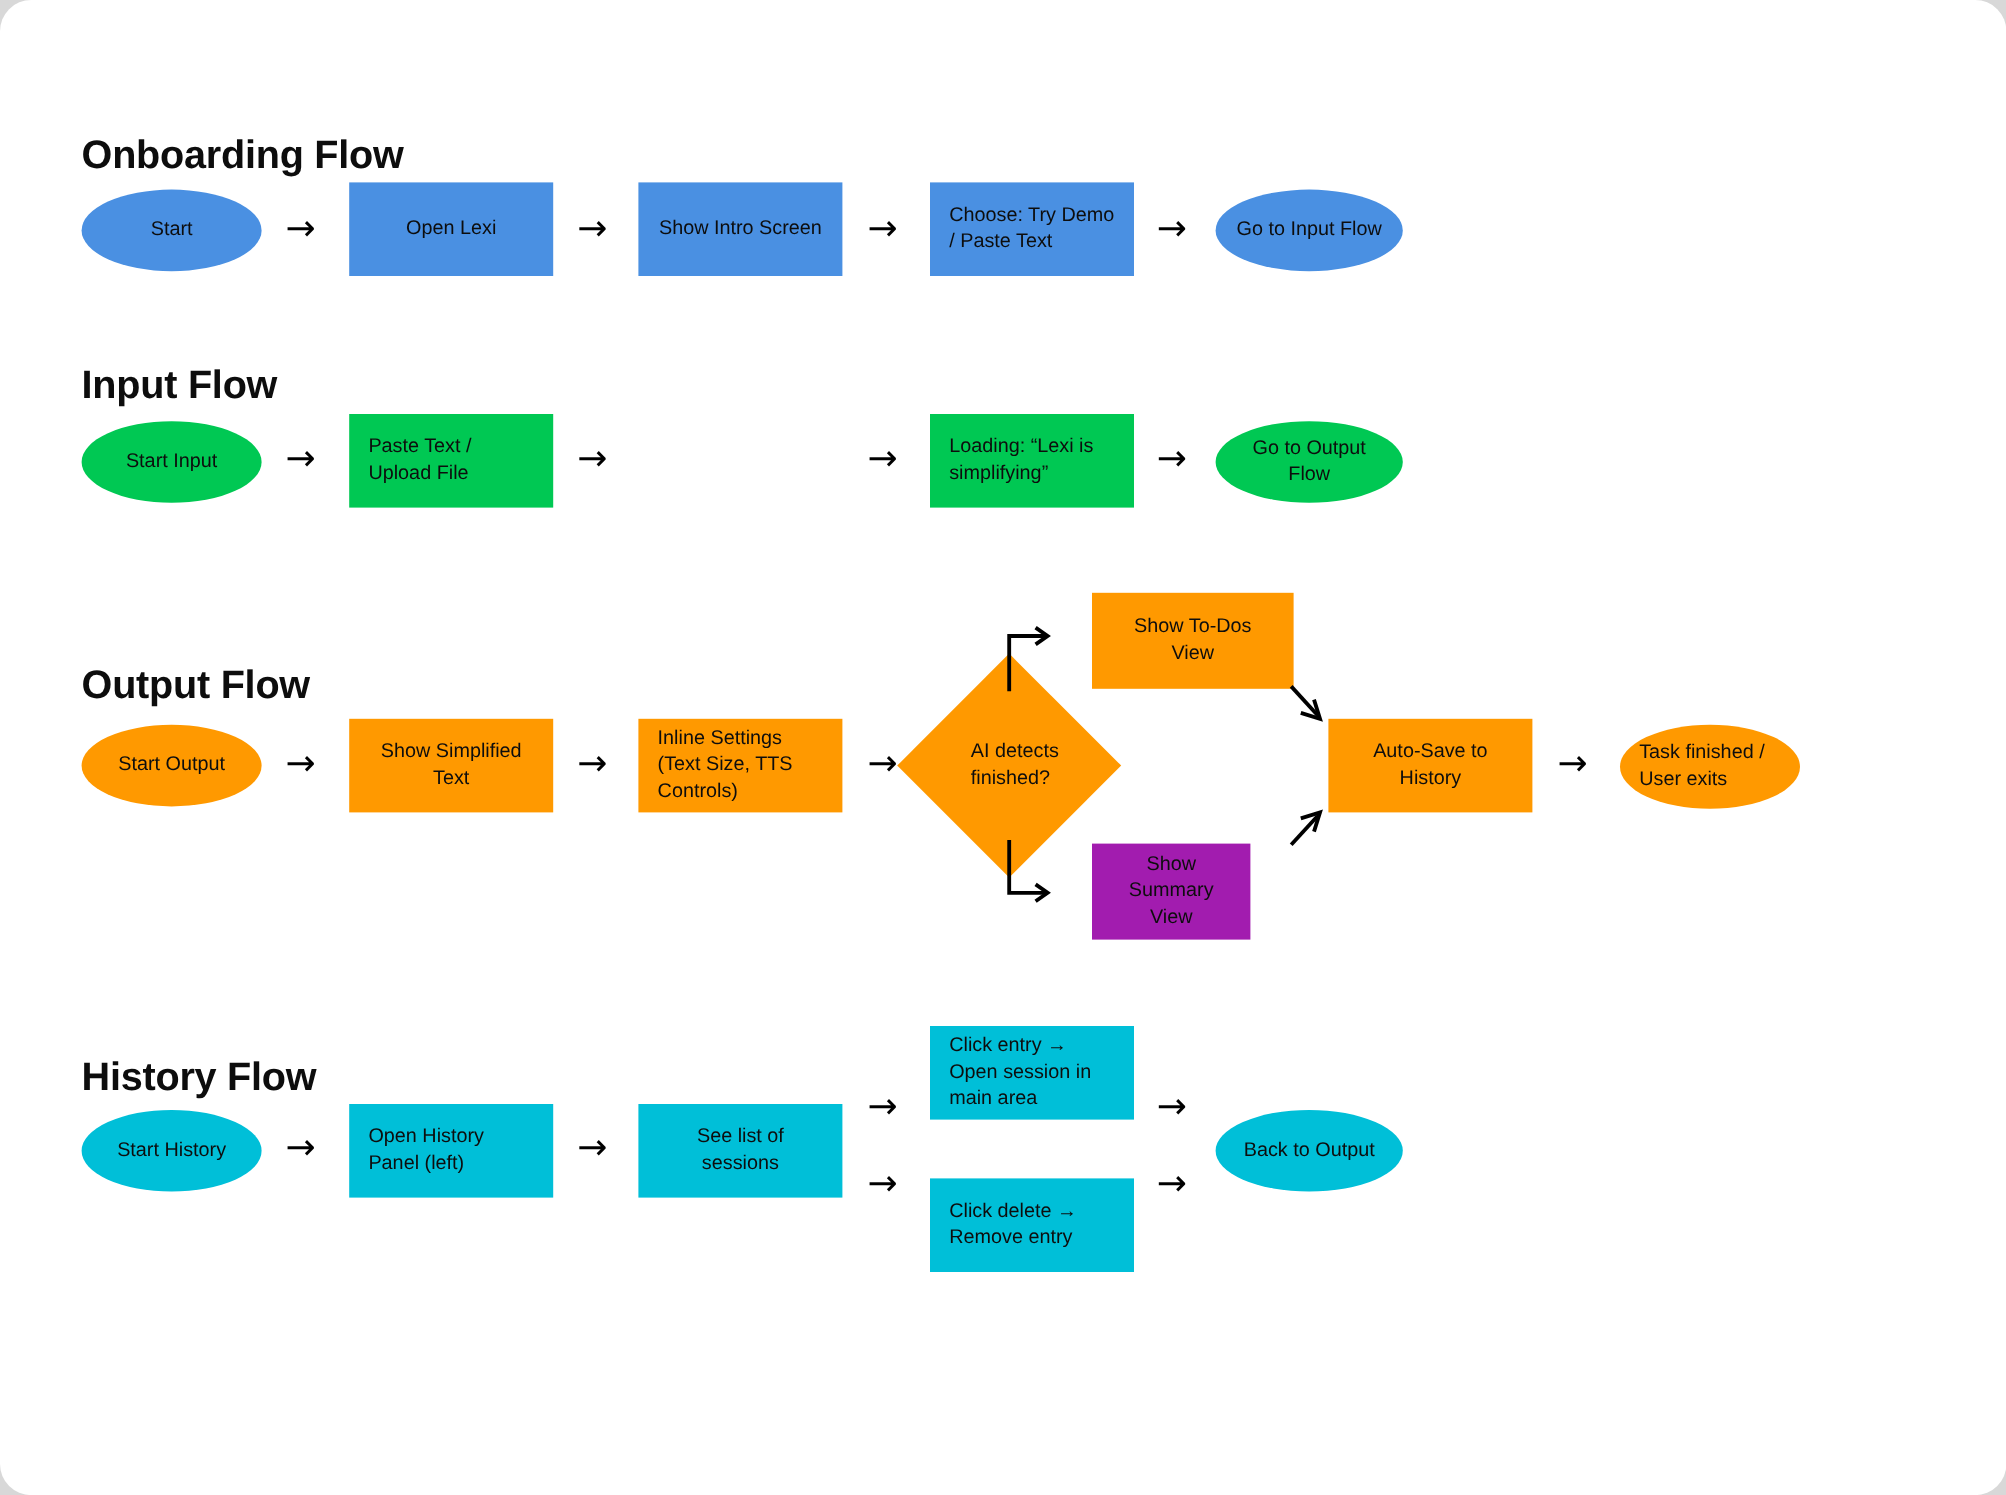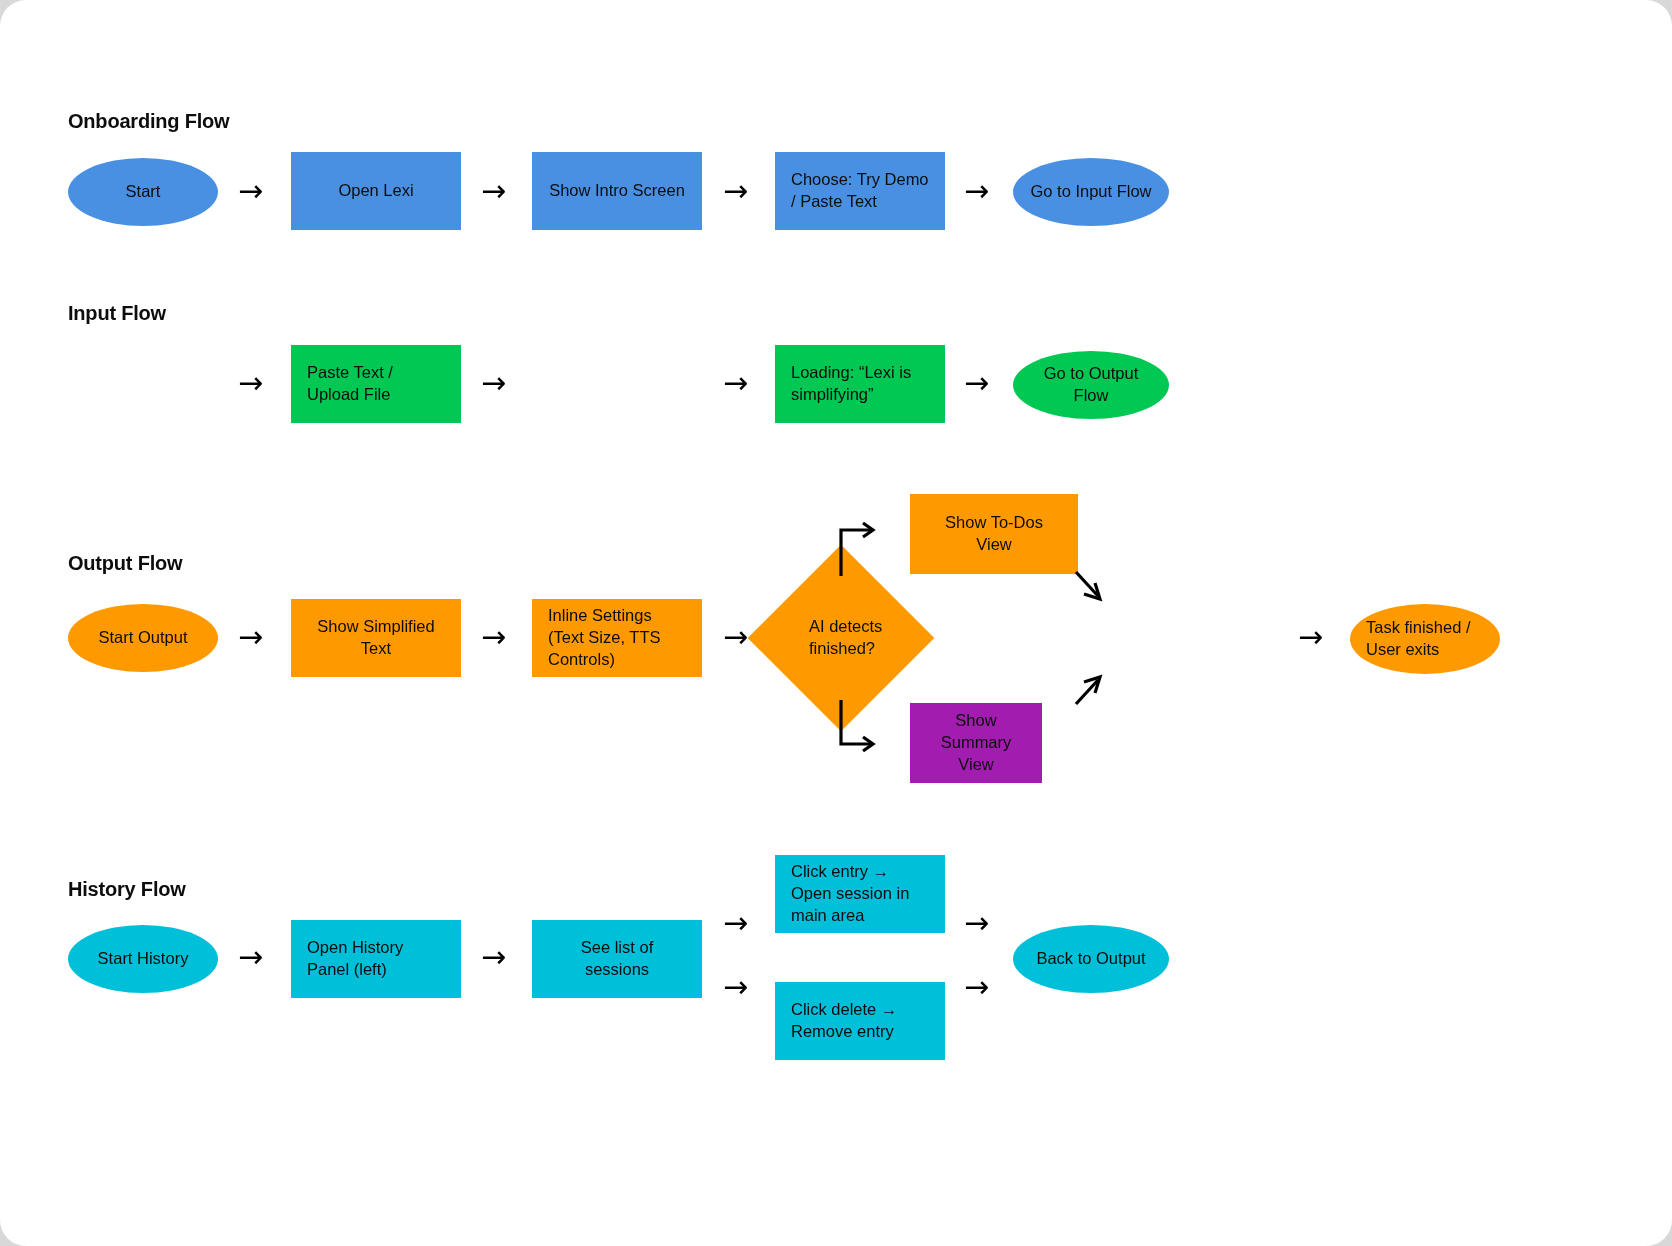--- a/index.html
+++ b/index.html
@@ -15,21 +15,21 @@
     width: 1672px;
     height: 1246px;
     background: #ffffff;
     border-radius: 26px;
     overflow: hidden;
   }
   .section-title {
     position: absolute;
     font-family: "Liberation Sans", sans-serif;
     font-weight: bold;
-    font-size: 20px;
+    font-size: 33px;
     color: #0d0d0d;
     letter-spacing: -0.2px;
     white-space: nowrap;
   }
   .node {
     position: absolute;
     box-sizing: border-box;
     display: flex;
     align-items: center;
     font-family: "Liberation Sans", sans-serif;
@@ -107,20 +107,23 @@
     <span class="label">Choose: Try Demo / Paste Text</span>
   </div>
   <div class="arrow" style="left:964px; top:176px; font-size:30px;">→</div>
 
   <div class="node ellipse center" style="left:1013px; top:158px; width:156px; height:68px; background:#4A90E2;">
     <span class="label">Go to Input Flow</span>
   </div>
 
   <div class="section-title" style="left:68px; top:302px;">Input Flow</div>
 
+  <div class="node ellipse center" style="left:68px; top:351px; width:150px; height:68px; background:#00C853;">
+    <span class="label">Start Input</span>
+  </div>
   <div class="arrow" style="left:238px; top:368px; font-size:30px;">→</div>
 
   <div class="node rect left" style="left:291px; top:345px; width:170px; height:78px; background:#00C853;">
     <span class="label">Paste Text / Upload File</span>
   </div>
   <div class="arrow" style="left:481px; top:368px; font-size:30px;">→</div>
 
   <div class="arrow" style="left:723px; top:368px; font-size:30px;">→</div>
 
   <div class="node rect left" style="left:775px; top:345px; width:170px; height:78px; background:#00C853;">
@@ -175,20 +178,23 @@
   <svg class="connector" style="left:1076px; top:572px; width:40px; height:34px;">
     <path d="M 0 0 L 22 24" stroke-width="3.2"></path>
     <path d="M 8 22 L 24 27 L 19 11" stroke-width="3.2" fill="none" stroke-linecap="butt"></path>
   </svg>
 
   <svg class="connector" style="left:1076px; top:672px; width:40px; height:34px;">
     <path d="M 0 32 L 22 8" stroke-width="3.2"></path>
     <path d="M 8 10 L 24 5 L 19 21" stroke-width="3.2" fill="none" stroke-linecap="butt"></path>
   </svg>
 
+  <div class="node rect center" style="left:1107px; top:599px; width:170px; height:78px; background:#FF9900;">
+    <span class="label">Auto-Save to History</span>
+  </div>
   <div class="arrow" style="left:1298px; top:622px; font-size:30px;">→</div>
 
   <div class="node ellipse left" style="left:1350px; top:604px; width:150px; height:70px; background:#FF9900;">
     <span class="label">Task finished / User exits</span>
   </div>
 
   <div class="section-title" style="left:68px; top:878px;">History Flow</div>
 
   <div class="node ellipse center" style="left:68px; top:925px; width:150px; height:68px; background:#00BFD8;">
     <span class="label">Start History</span>

